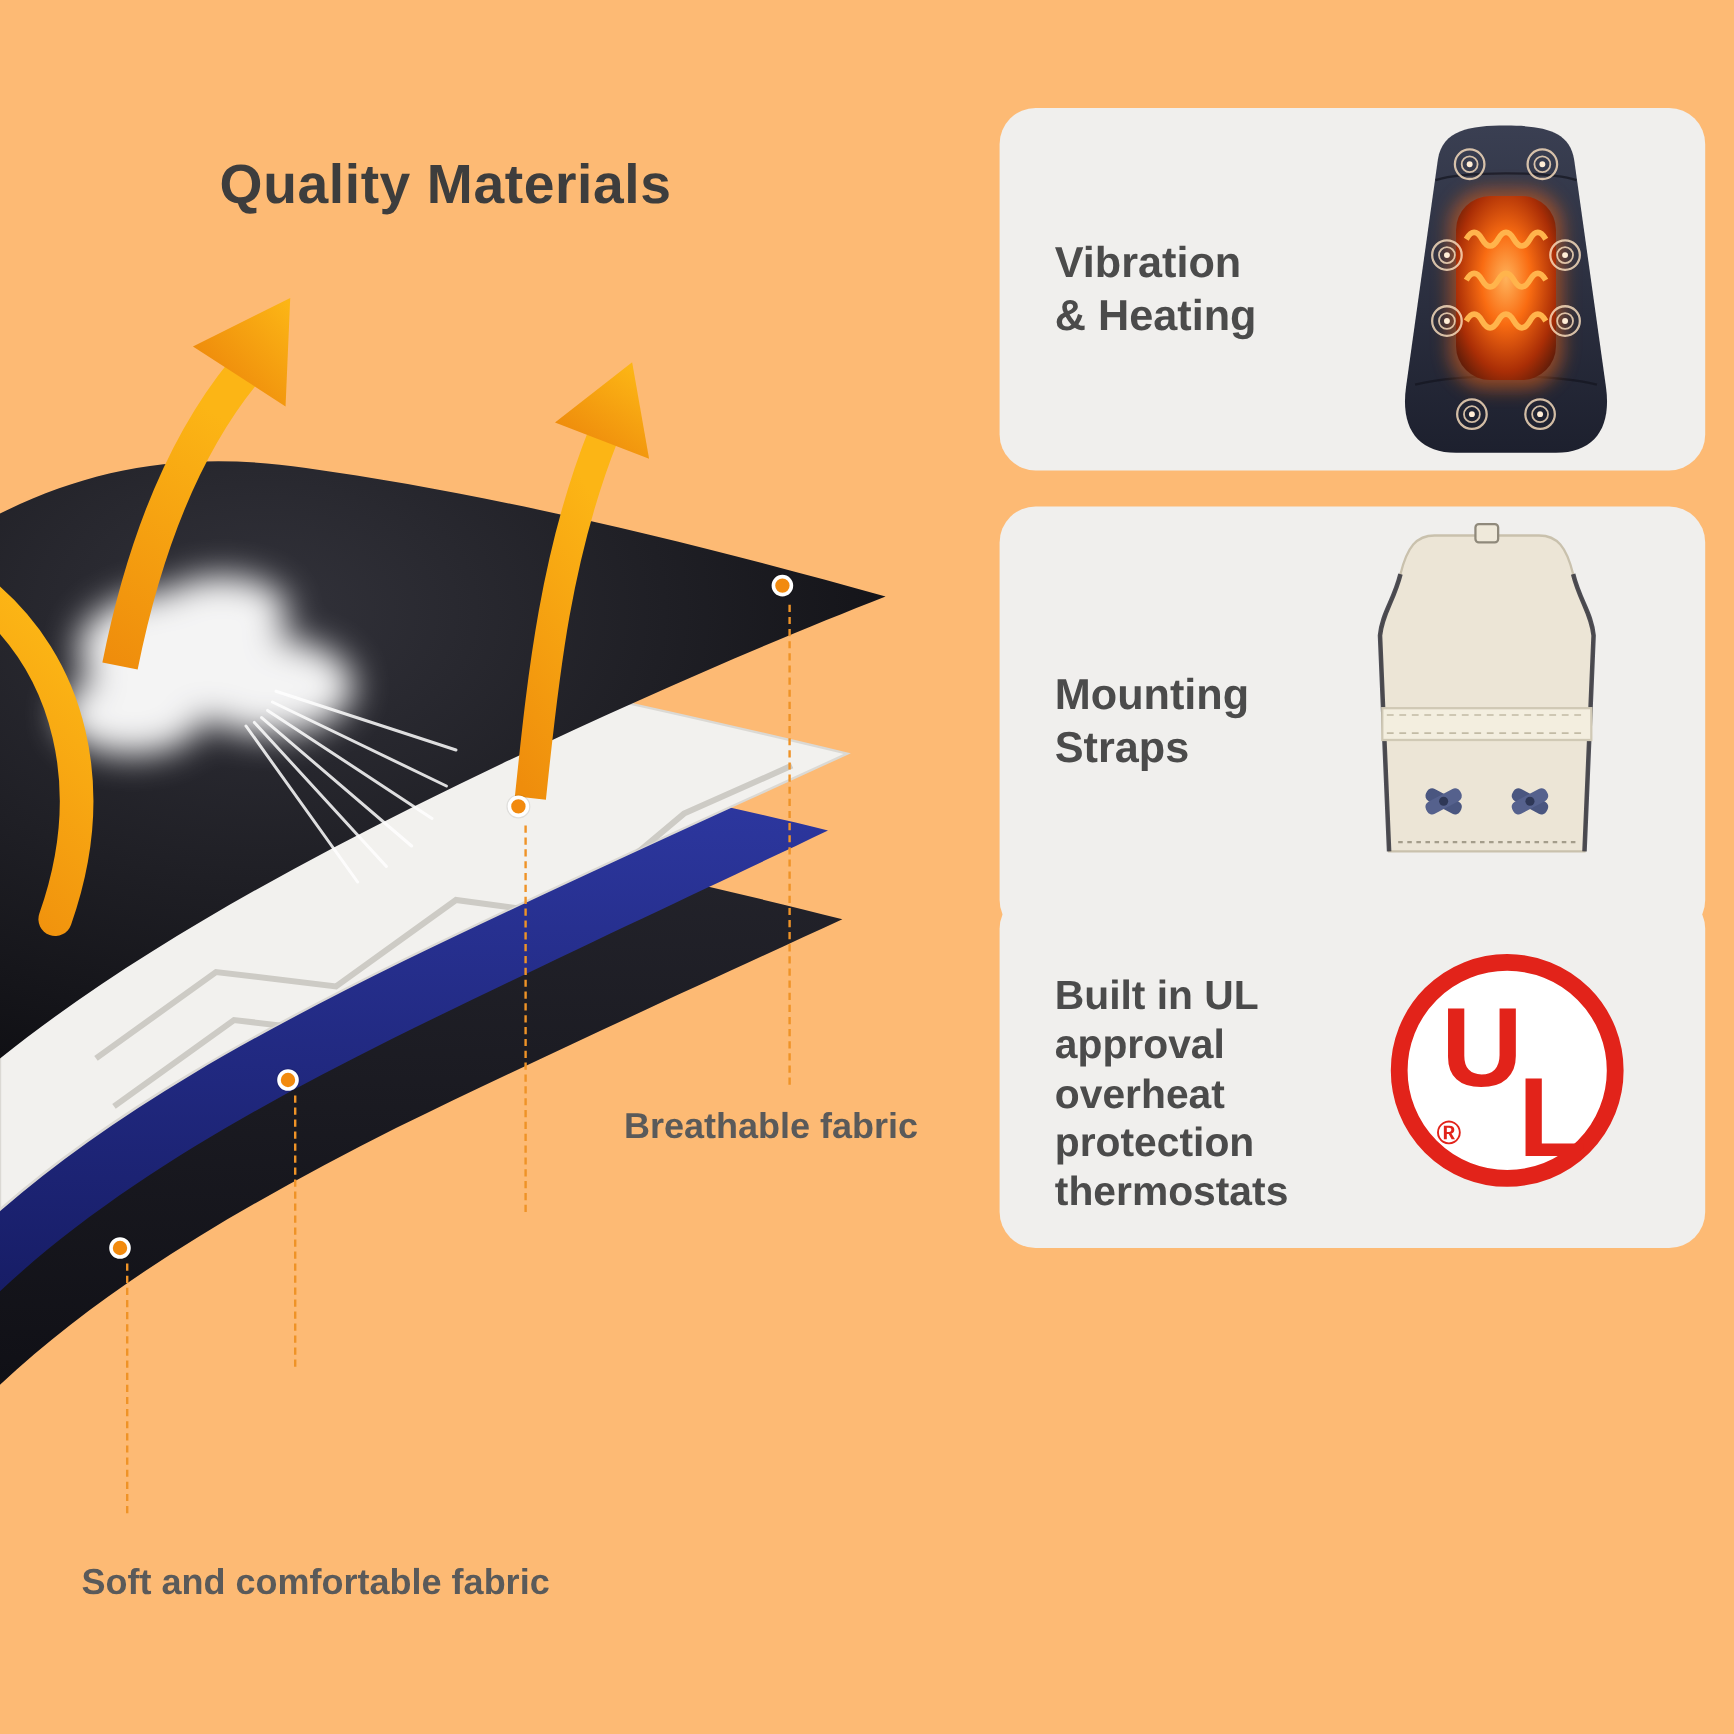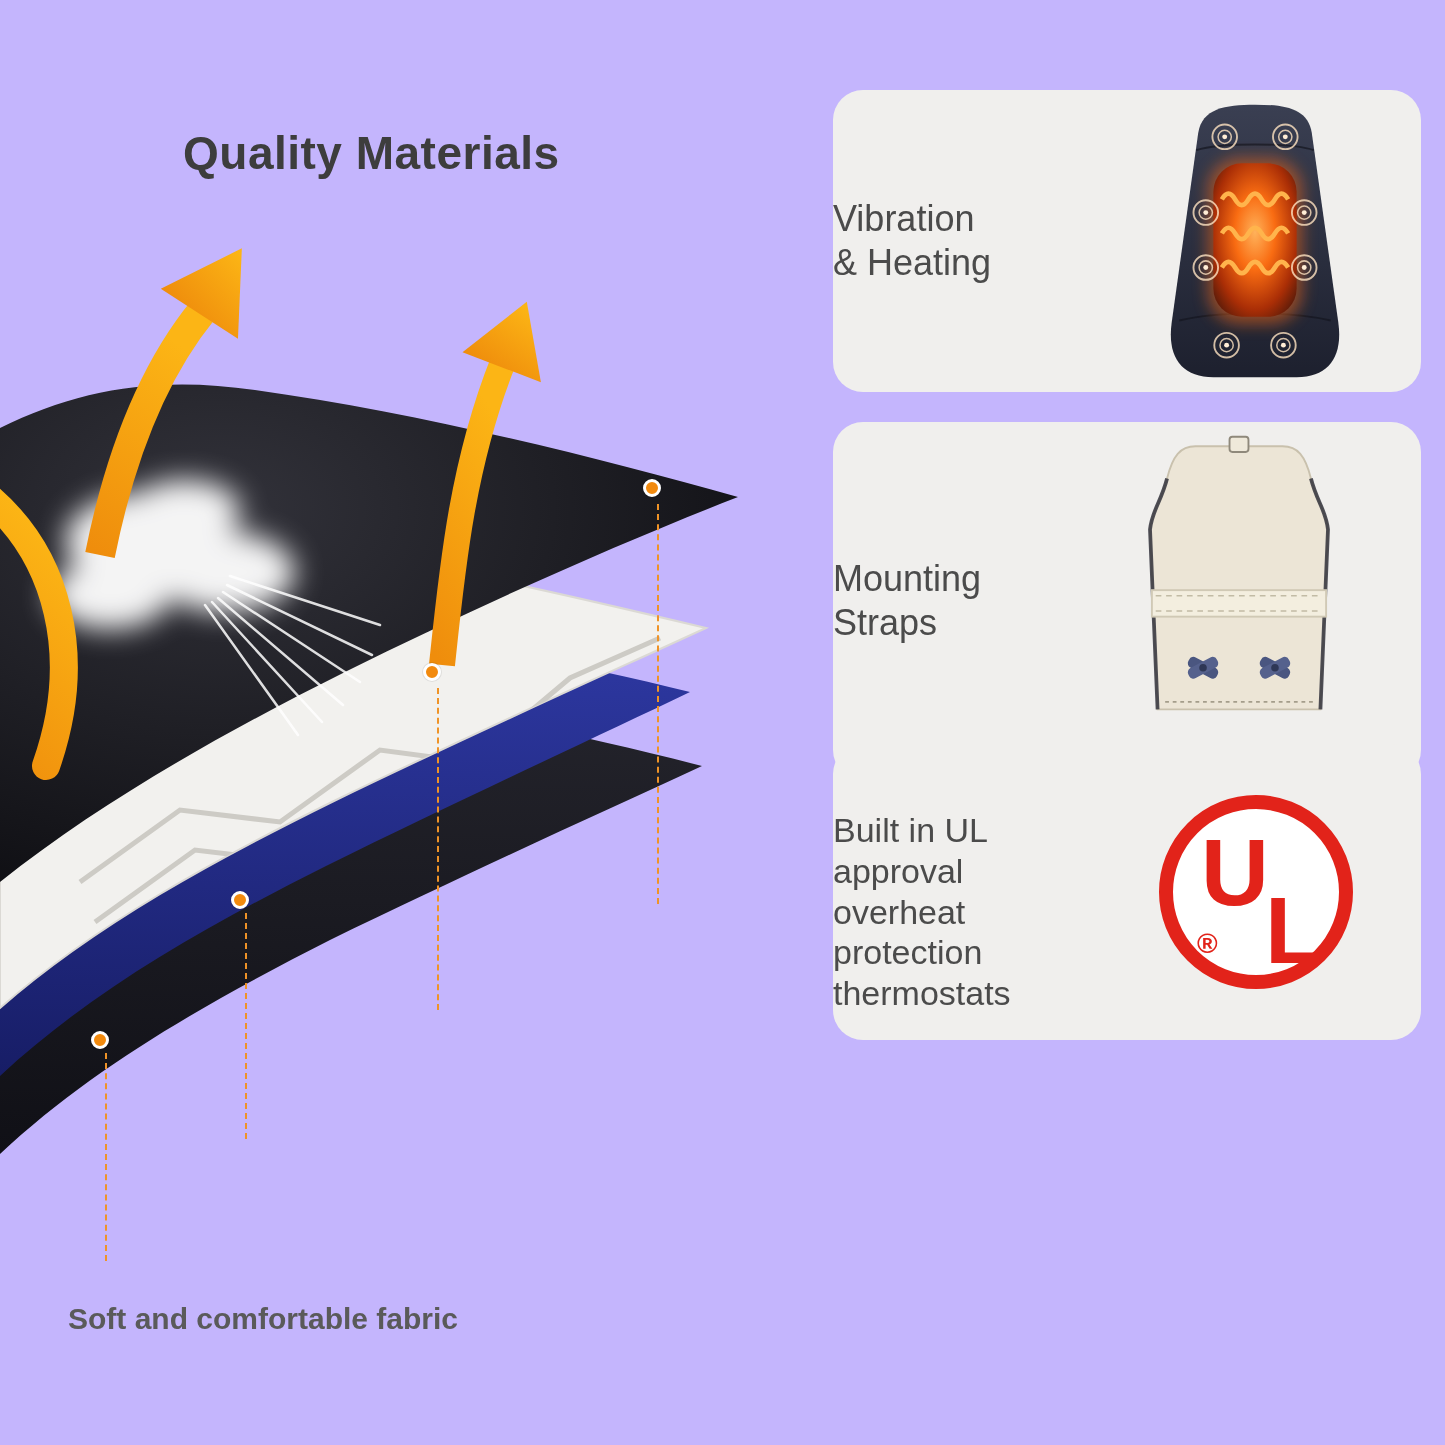--- a/index.html
+++ b/index.html
@@ -1,17 +1,17 @@
 <!DOCTYPE html>
 <html><head>
 <meta charset="utf-8">
 <style>
   html,body{margin:0;padding:0;background:#ffffff;}
   body{width:1445px;height:1445px;overflow:hidden;font-family:"Liberation Sans",sans-serif;}
-  #canvas{position:relative;width:1445px;height:1445px;background:#c4b5fd;}
+  #canvas{position:relative;width:1445px;height:1445px;background:#fdba74;}
 
   .page-title{
     position:absolute;left:183px;top:126px;
     font-size:46px;font-weight:700;color:#3d3d3d;letter-spacing:.5px;
   }
 
   .layers-svg{position:absolute;left:0;top:210px;width:800px;height:950px;}
 
   .dot{
     position:absolute;width:18px;height:18px;border-radius:50%;
@@ -23,21 +23,21 @@
   .layer-label{
     position:absolute;font-size:30px;font-weight:700;color:#5a5a5a;
     line-height:1.25;white-space:pre-line;
   }
 
   .card{
     position:absolute;left:833px;width:588px;border-radius:30px;
     background:#f0efed;display:flex;flex-direction:column;justify-content:center;
   }
   .card-title{
-    font-size:36px;font-weight:400;color:#4b4b4b;
+    padding-left:46px;font-size:36px;font-weight:700;color:#4b4b4b;
     line-height:1.22;white-space:pre-line;position:relative;z-index:2;
   }
   .card-illus{position:absolute;z-index:1;}
 
   #card1{top:90px;height:302px;}
   #card2{top:422px;height:358px;}
   #card3{top:744px;height:296px;}
   #card3 .card-title{font-size:34px;line-height:1.2;margin-top:40px;}
   #card4{top:1058px;height:298px;overflow:hidden;}
   #card4 .card-title{font-size:38px;color:#4c4c4c;}
@@ -136,20 +136,21 @@
   <div class="dot" style="left:643px;top:479px;"></div>
   <div class="dot" style="left:423px;top:663px;"></div>
   <div class="dot" style="left:231px;top:891px;"></div>
   <div class="dot" style="left:91px;top:1031px;"></div>
 
   <div class="leader" style="left:657px;top:504px;height:400px;"></div>
   <div class="leader" style="left:437px;top:688px;height:322px;"></div>
   <div class="leader" style="left:245px;top:913px;height:226px;"></div>
   <div class="leader" style="left:105px;top:1053px;height:208px;"></div>
 
+  <div class="layer-label" style="left:520px;top:920px;">Breathable fabric</div>
   <div class="layer-label" style="left:68px;top:1272px;margin-top:28px;">Soft and comfortable fabric</div>
 
   <div class="card" id="card1">
     <div class="card-title">Vibration
 &amp; Heating</div>
     <svg class="card-illus" style="right:24px;top:9px;width:284px;height:284px;" viewBox="0 0 300 300">
       <defs>
         <linearGradient id="cushGrad" x1="0" y1="0" x2="0" y2="1">
           <stop offset="0" stop-color="#3a3f52"></stop>
             <stop offset="1" stop-color="#1d202e"></stop>

